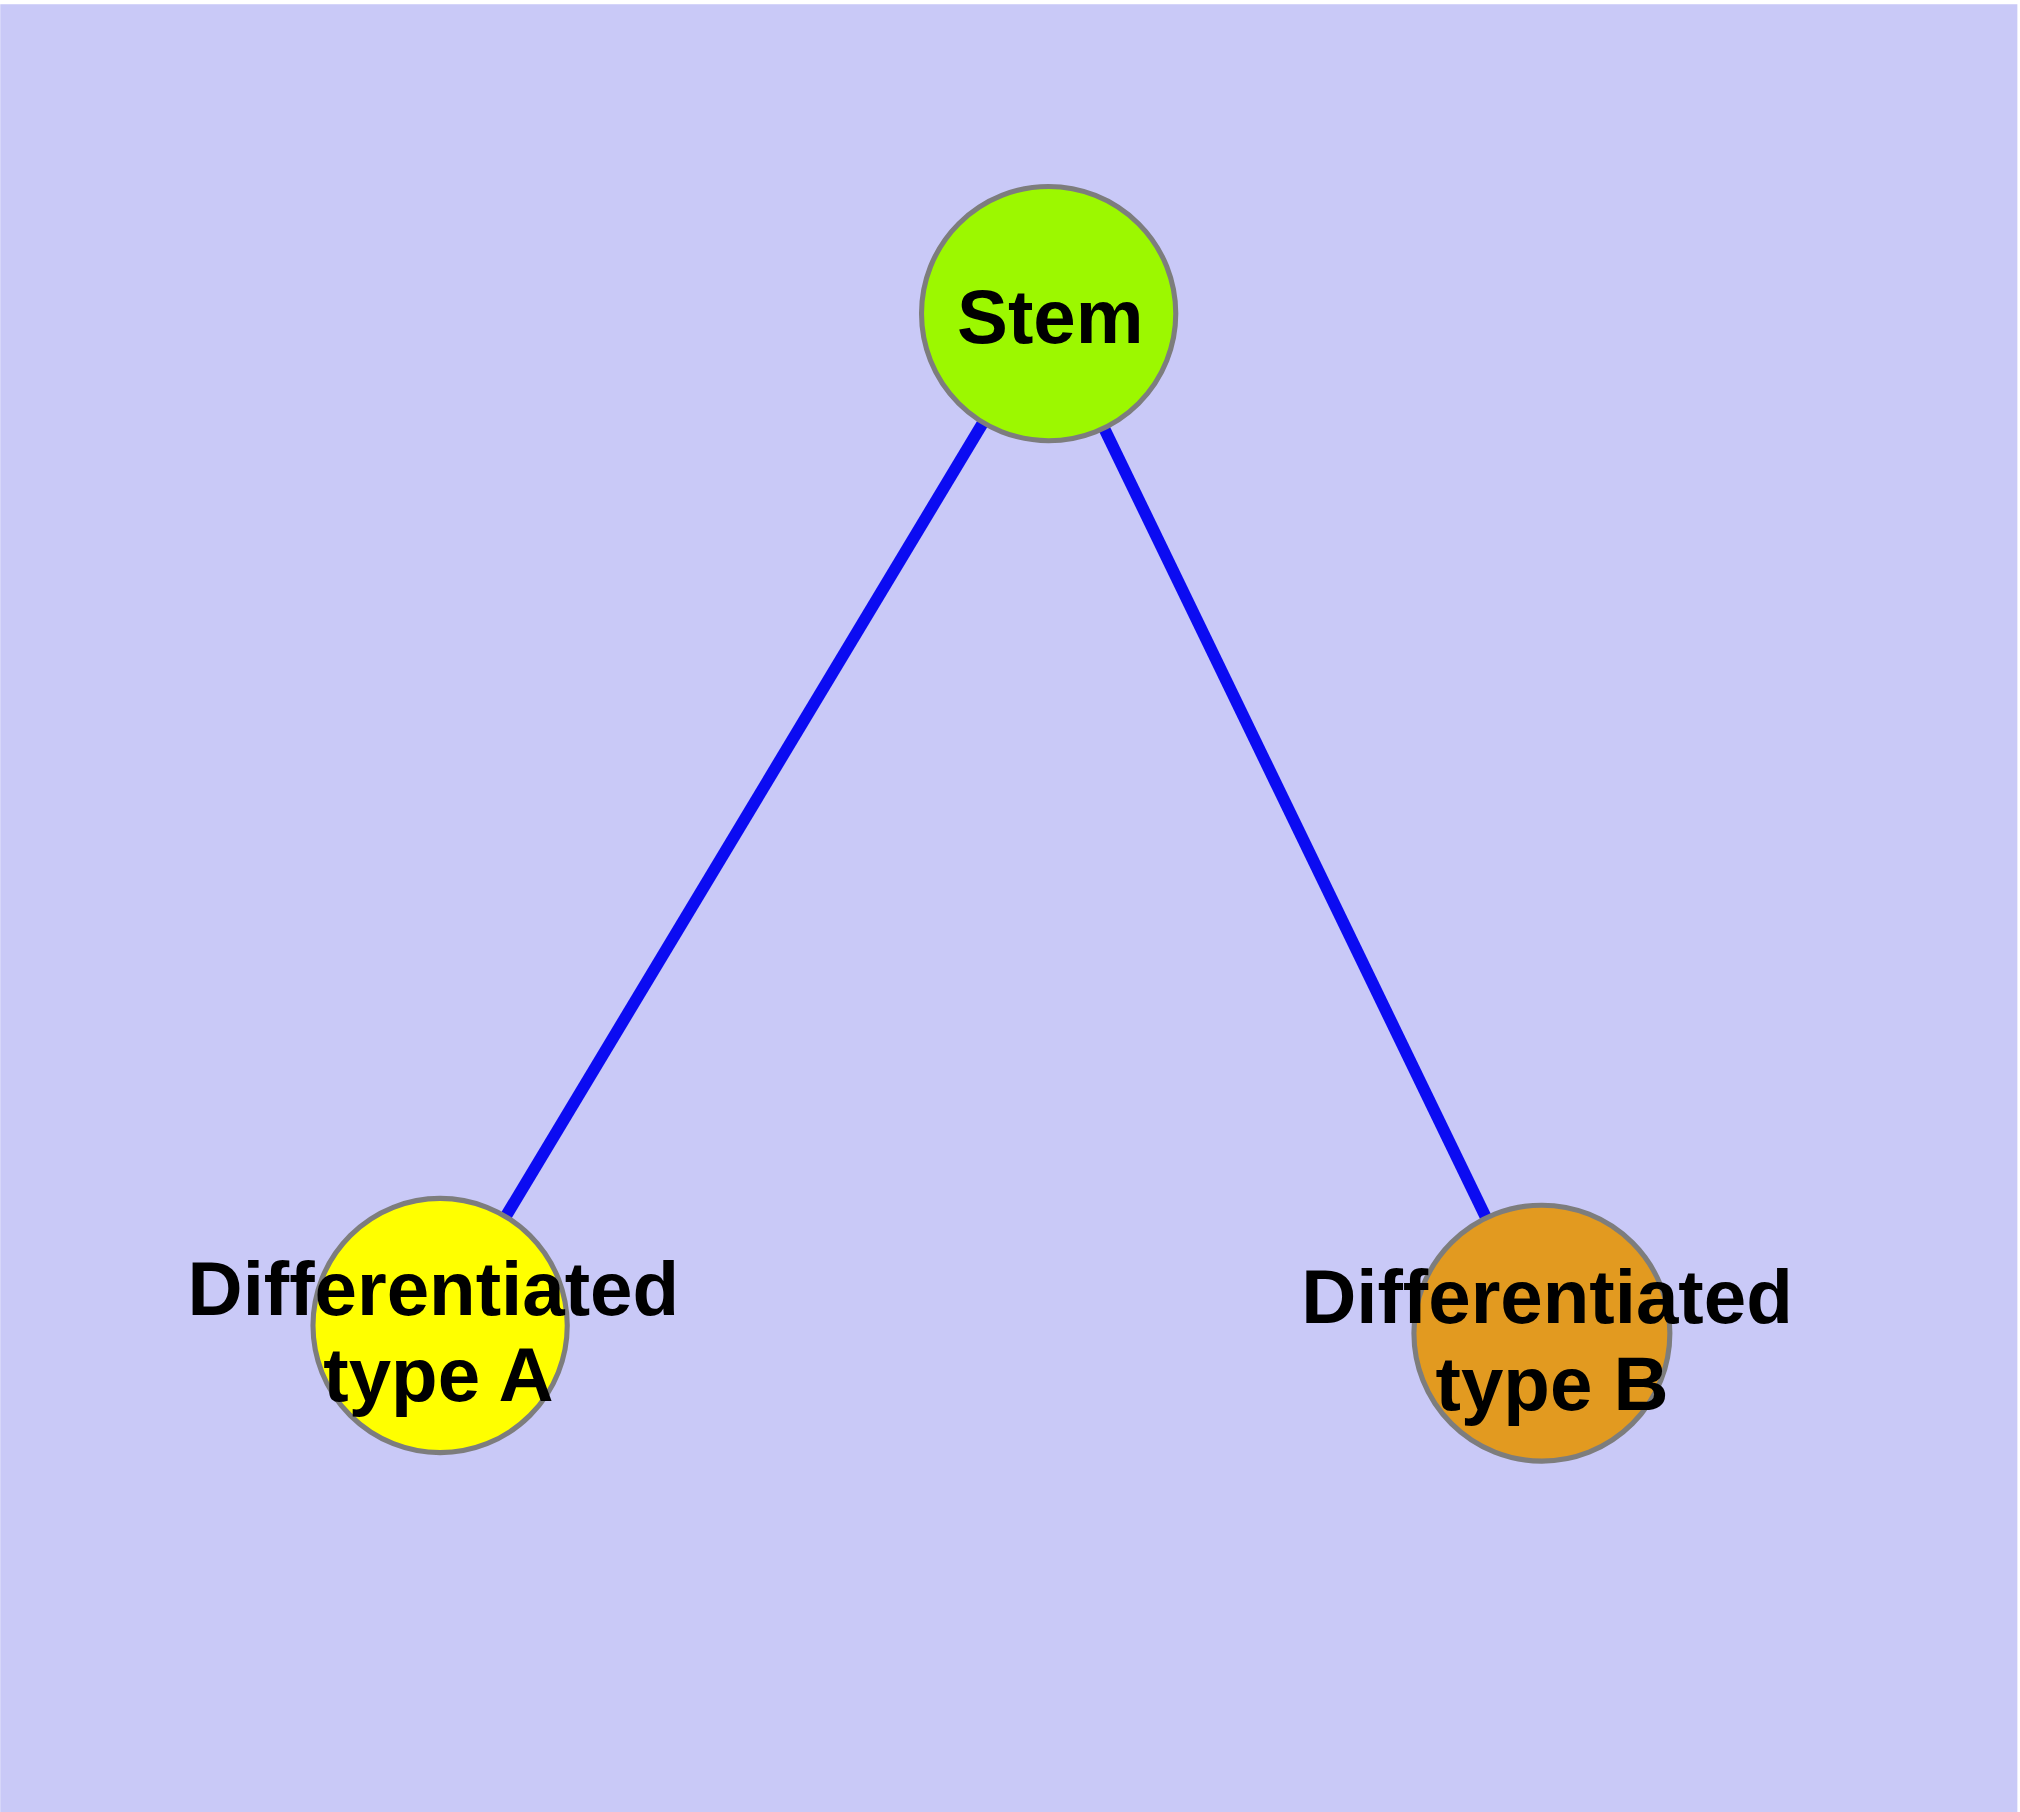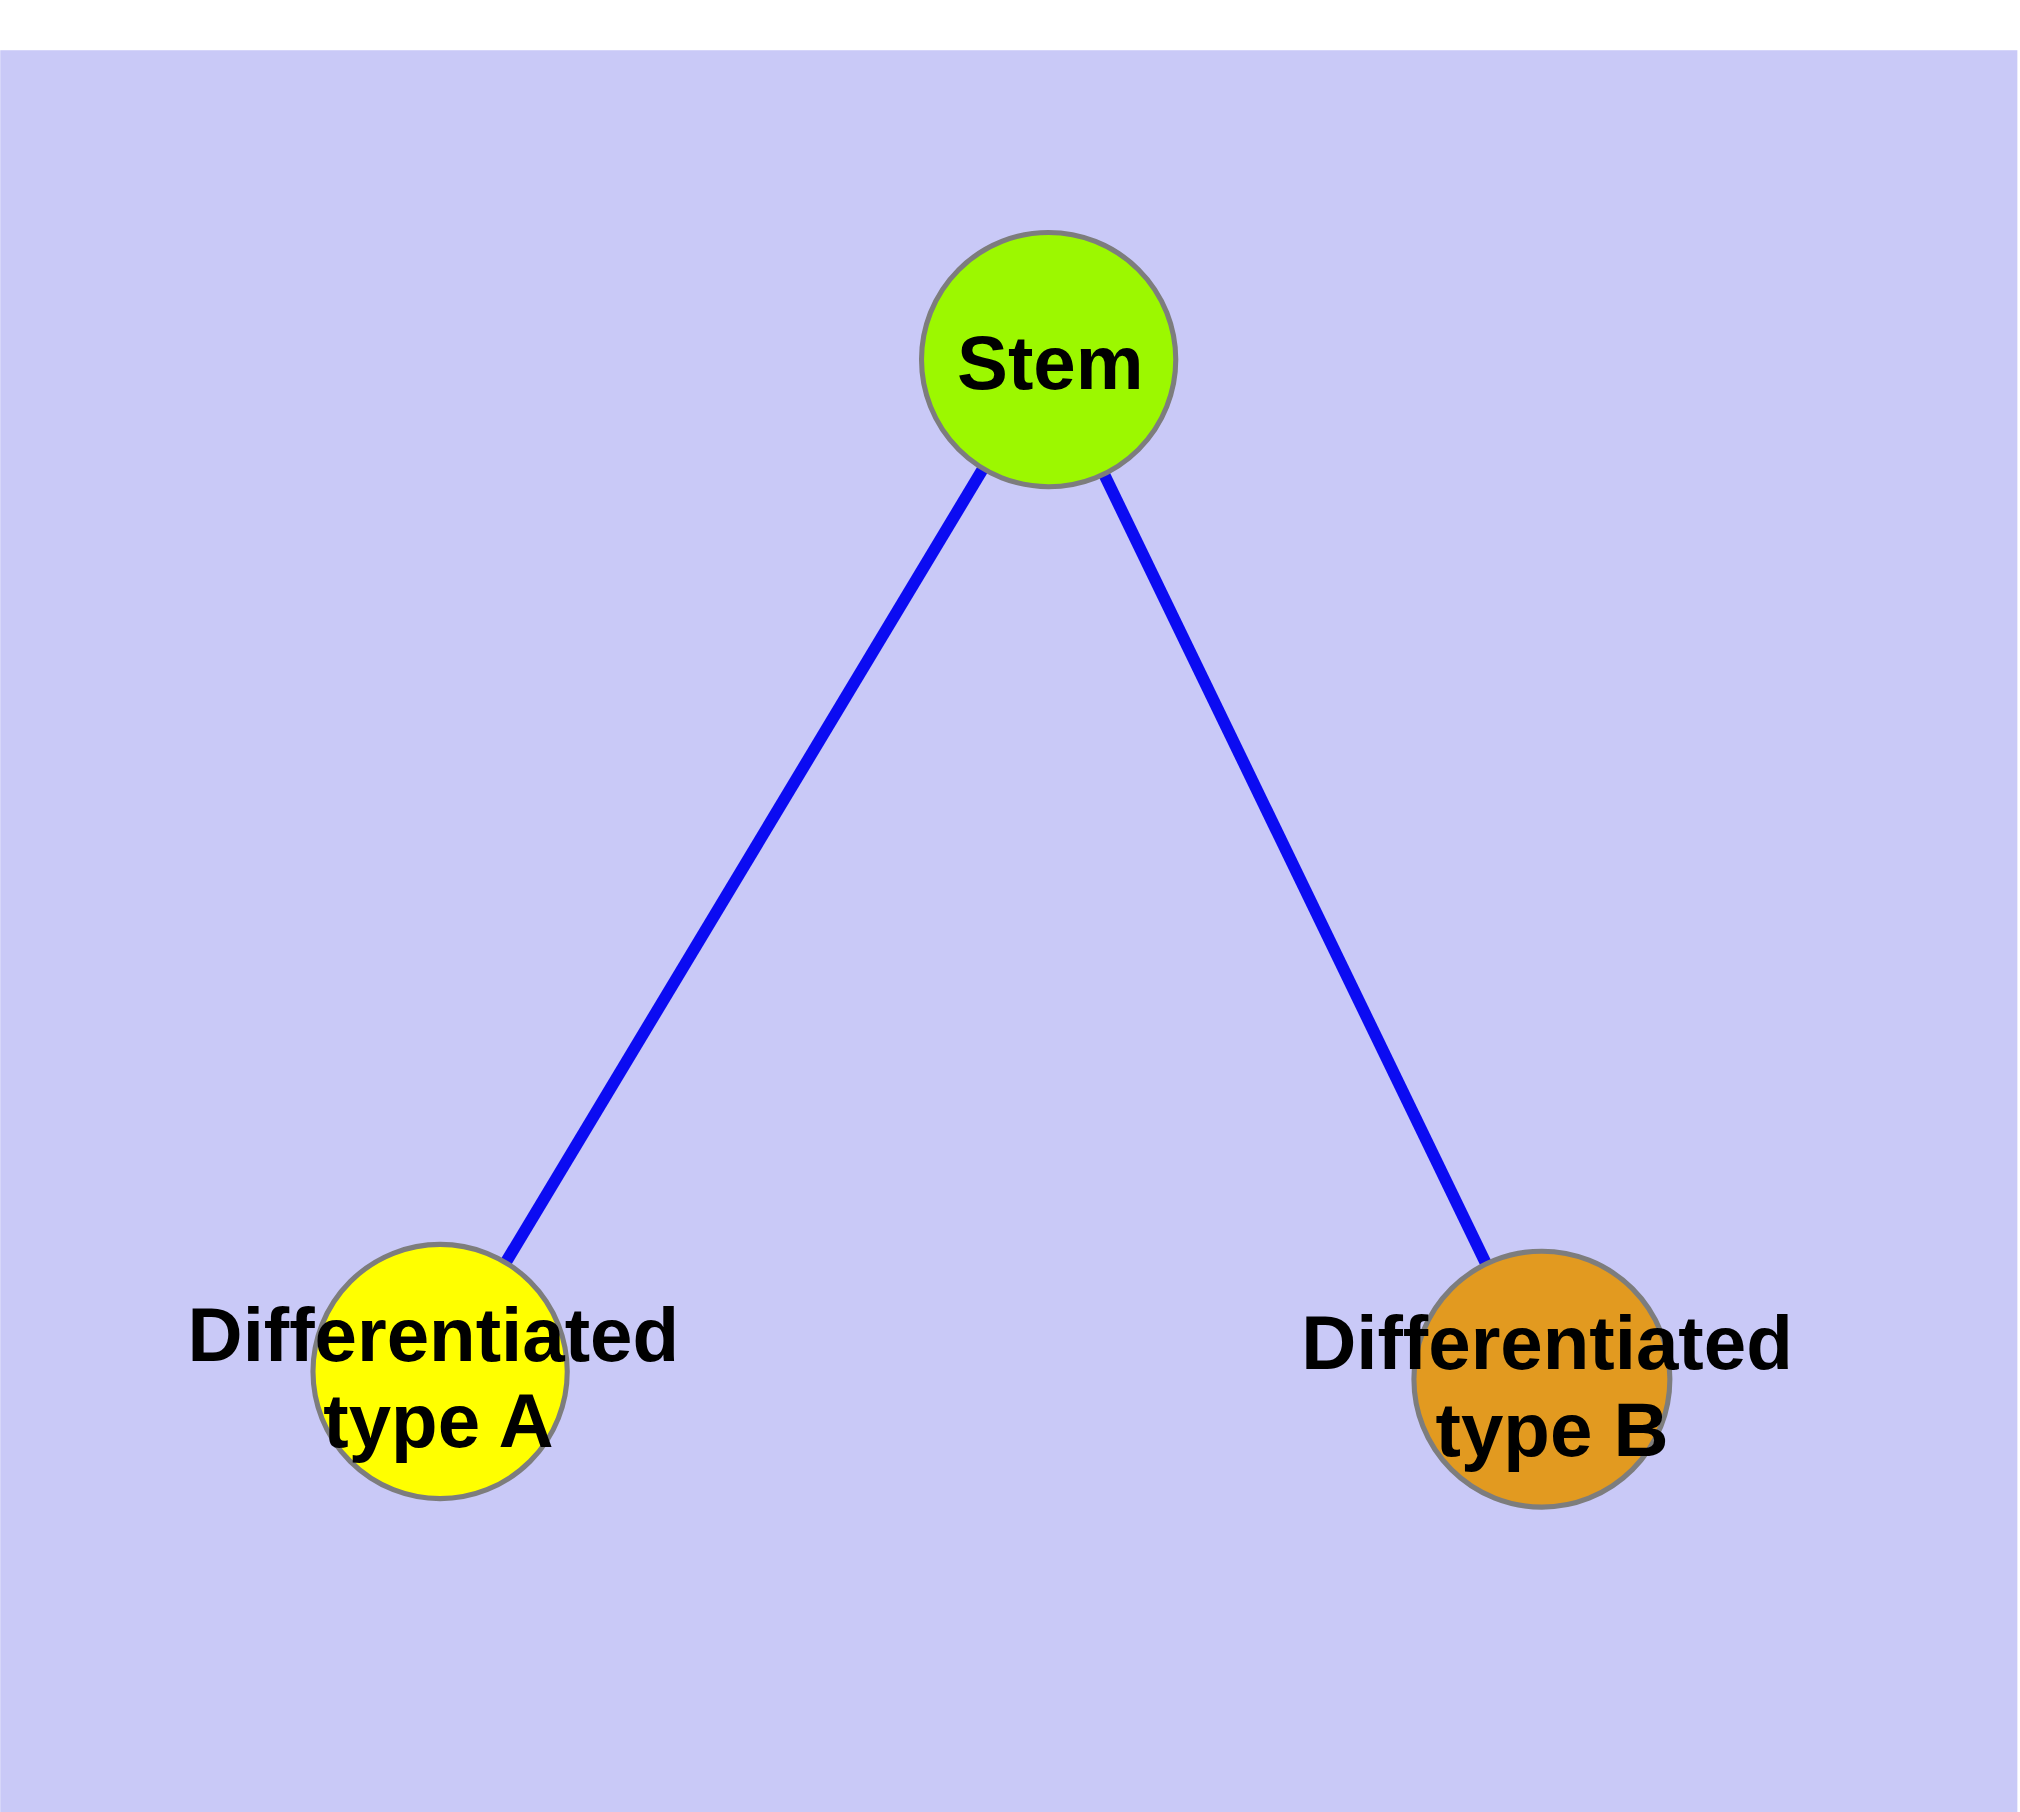--- a/index.html
+++ b/index.html
@@ -7,21 +7,20 @@
     padding: 0;
     background: #ffffff;
     width: 2021px;
     height: 1812px;
     overflow: hidden;
   }
   .stage {
     position: relative;
     width: 2021px;
     height: 1320px;
-    margin-top: 46px;
   }
   svg {
     display: block;
   }
   .edge {
     stroke-width: 14px;
     stroke-linecap: butt;
     fill: none;
   }
   .node-circle {

